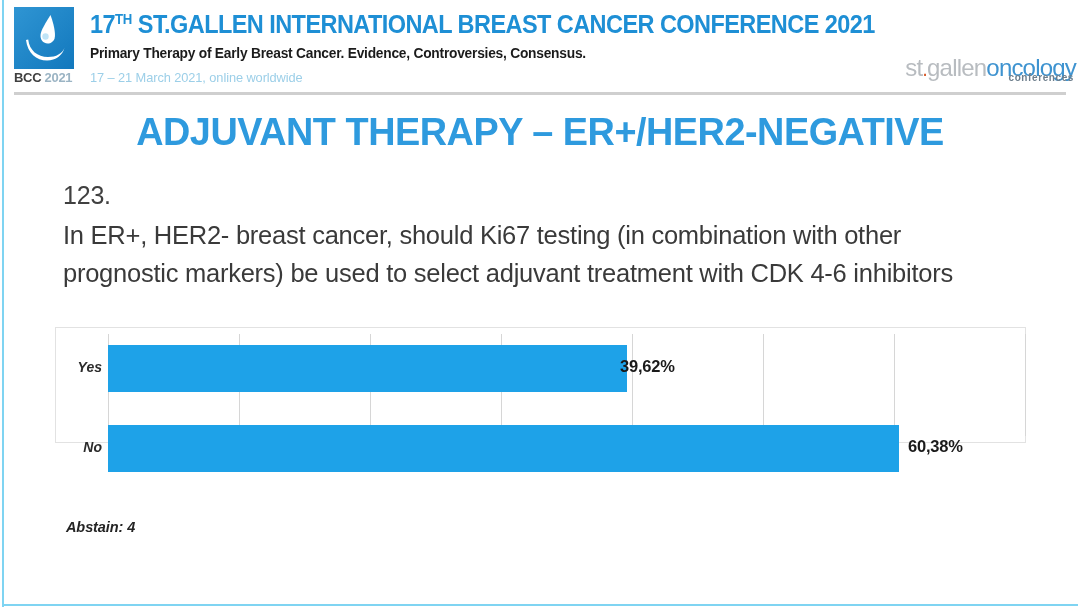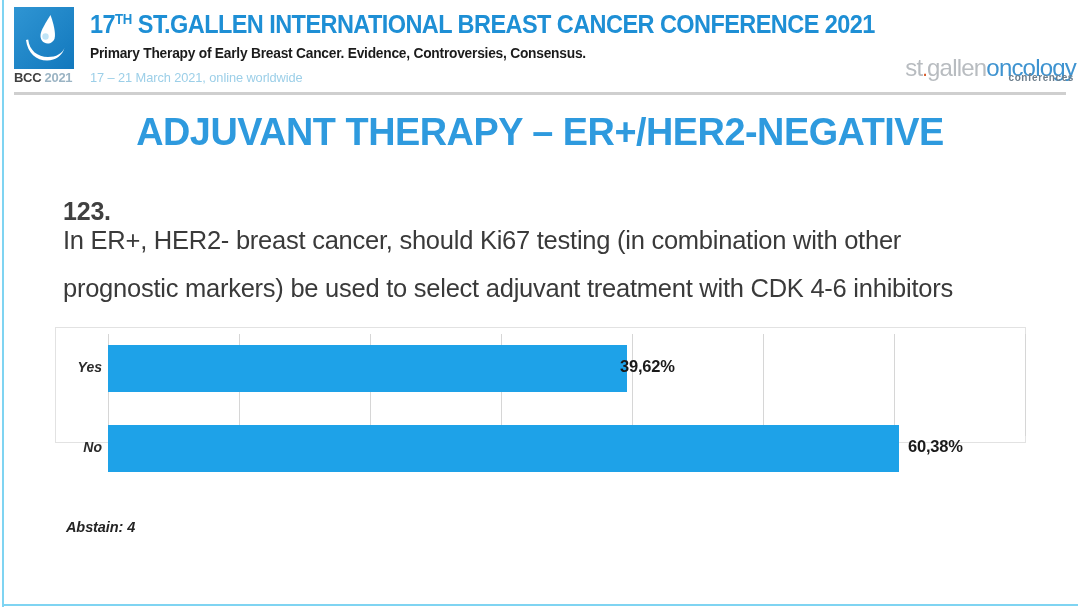--- a/index.html
+++ b/index.html
@@ -170,33 +170,32 @@
     color: #2e9ade;
     letter-spacing: -0.5px;
     white-space: nowrap;
     transform: scaleX(0.97);
   }
 
   
   .q-number {
     position: absolute;
     left: 63px;
-    top: 197px;
+    top: 181px;
     font-size: 25px;
     color: #404040;
     letter-spacing: -0.2px;
-    font-weight: bold;
   }
   .q-text {
     position: absolute;
     left: 63px;
     top: 216px;
     width: 960px;
     font-size: 25.5px;
-    line-height: 48px;
+    line-height: 38px;
     color: #3a3a3a;
     letter-spacing: -0.25px;
   }
 
   
   .chart-box {
     position: absolute;
     left: 55px;
     top: 327px;
     width: 971px;

